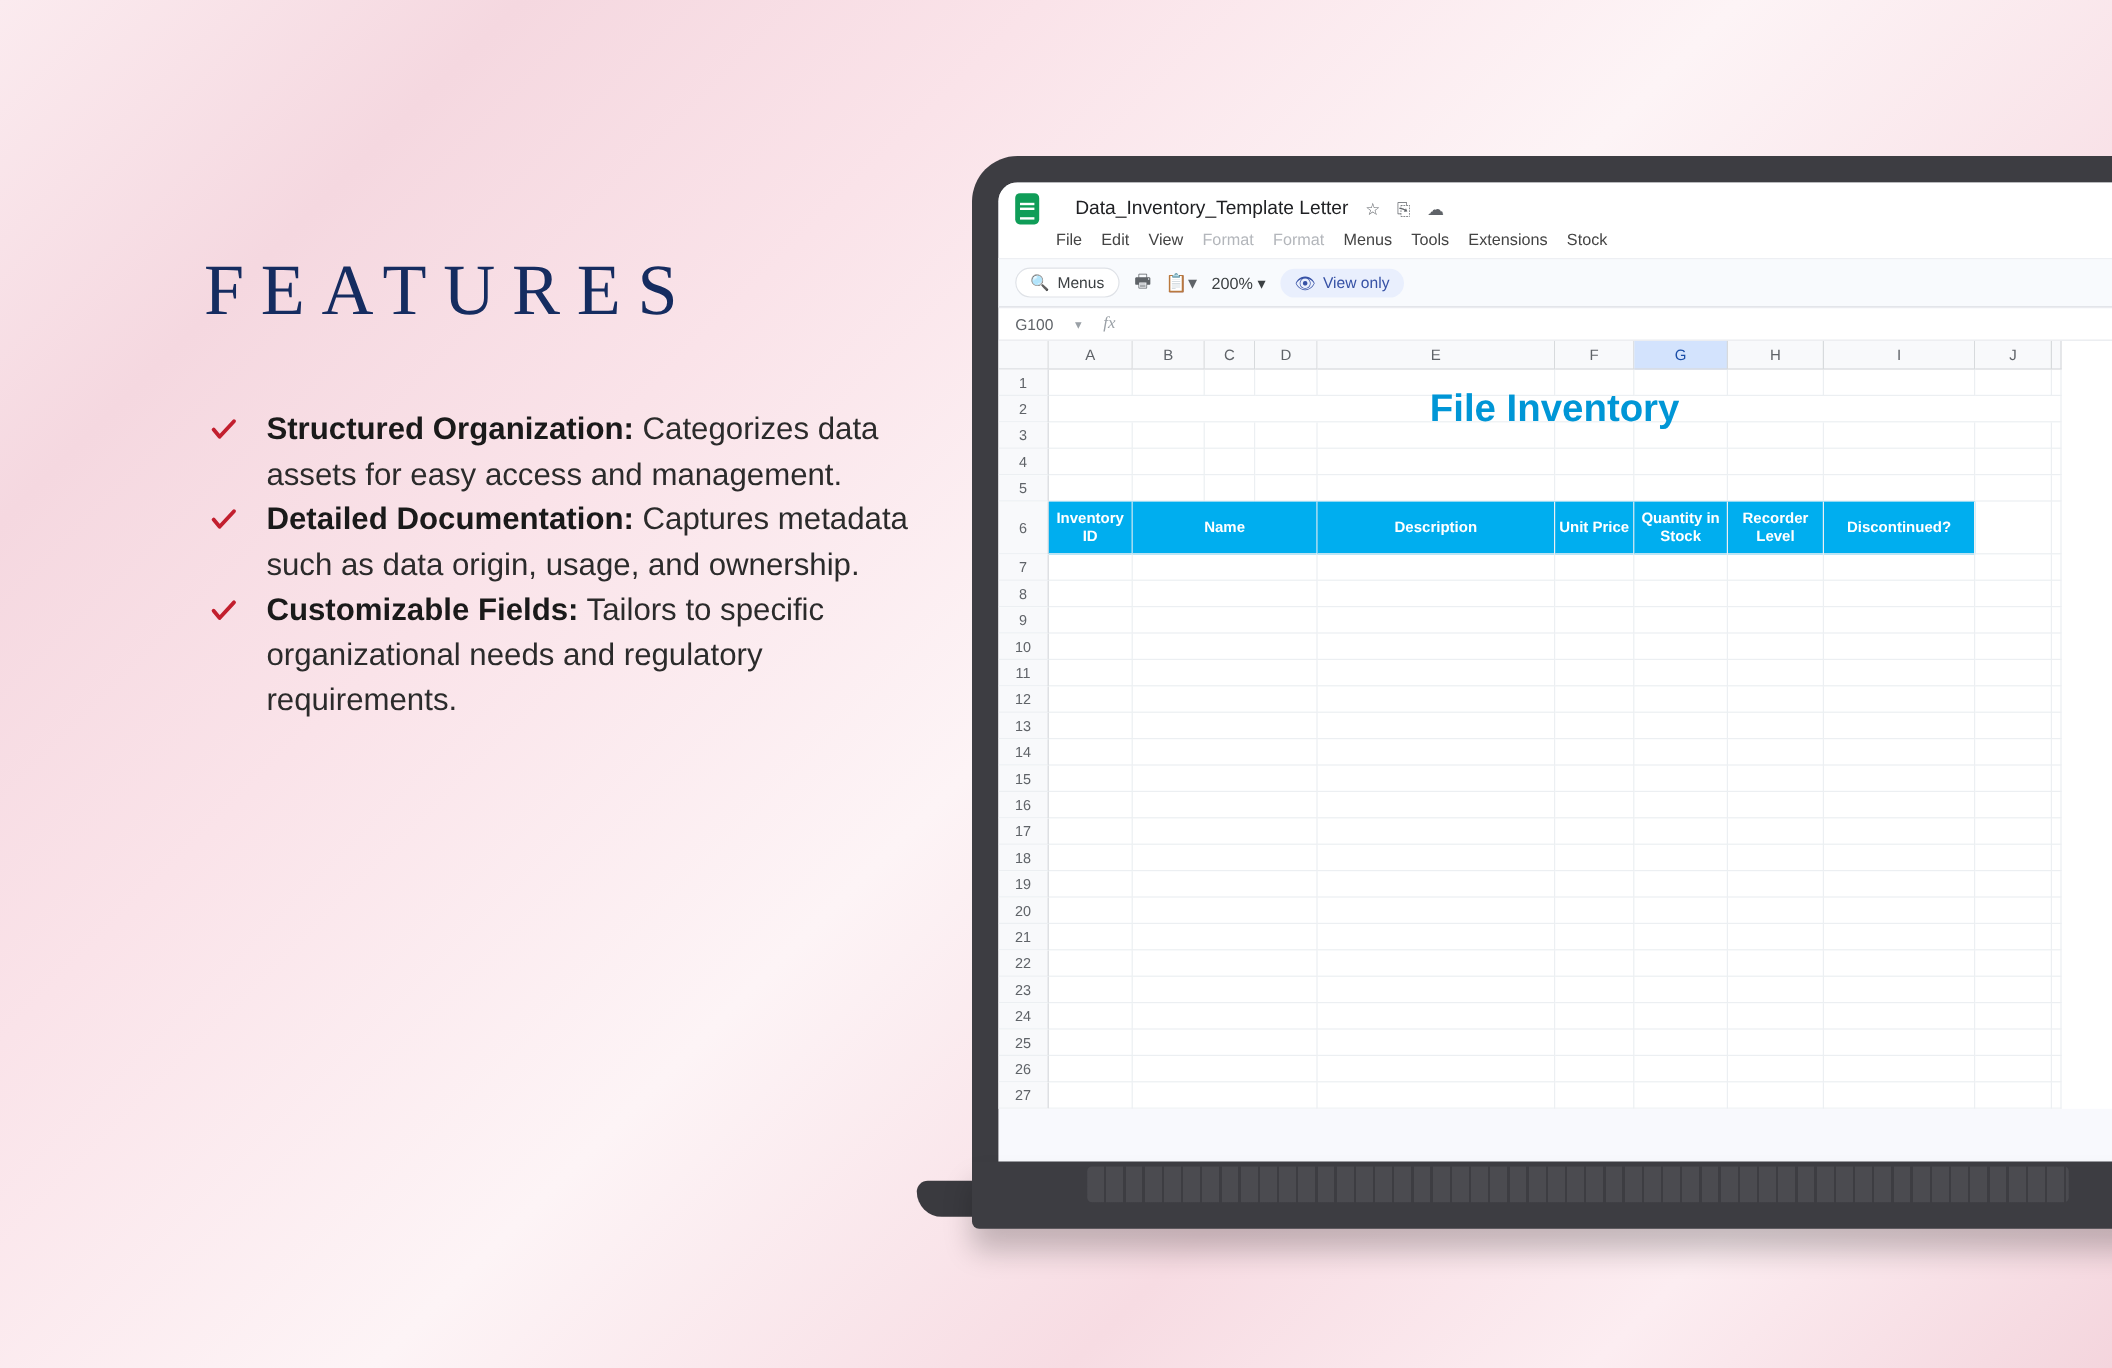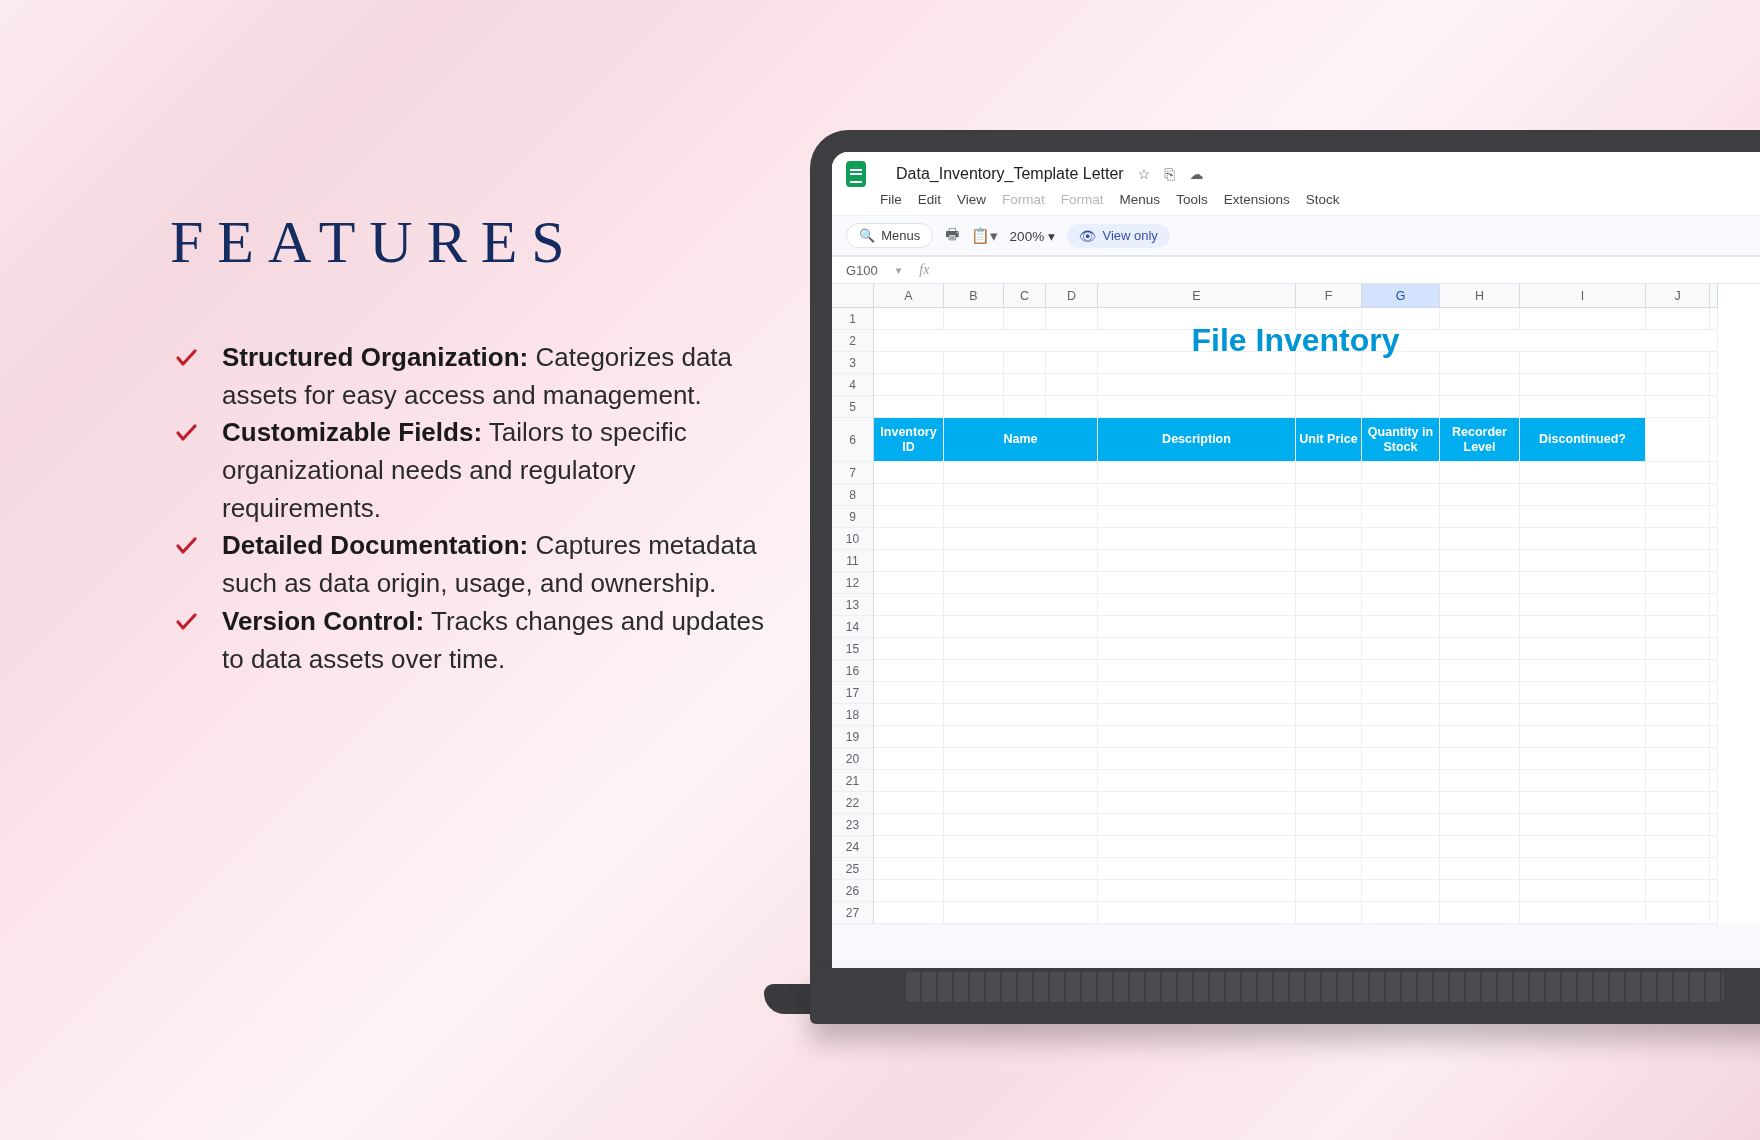--- a/index.html
+++ b/index.html
@@ -64,33 +64,27 @@
       <div class="feature">
         <span class="check"><svg viewBox="0 0 24 24">
             <path d="M4 12 L9 18 L21 5" fill="none" stroke="#c21f2e" stroke-width="3.2" stroke-linecap="round" stroke-linejoin="round"></path>
           </svg></span>
         <p class="feature-text"><b>Structured Organization:</b><span> Categorizes data assets for easy access and management.</span></p>
       </div>
       <div class="feature">
         <span class="check"><svg viewBox="0 0 24 24">
             <path d="M4 12 L9 18 L21 5" fill="none" stroke="#c21f2e" stroke-width="3.2" stroke-linecap="round" stroke-linejoin="round"></path>
           </svg></span>
-        <p class="feature-text"><b>Customizable Fields:</b><span> Tailors to specific organizational needs and regulatory requirements.</span></p>
+        <p class="feature-text"><b>Detailed Documentation:</b><span> Captures metadata such as data origin, usage, and ownership.</span></p>
       </div>
       <div class="feature">
         <span class="check"><svg viewBox="0 0 24 24">
             <path d="M4 12 L9 18 L21 5" fill="none" stroke="#c21f2e" stroke-width="3.2" stroke-linecap="round" stroke-linejoin="round"></path>
           </svg></span>
-        <p class="feature-text"><b>Detailed Documentation:</b><span> Captures metadata such as data origin, usage, and ownership.</span></p>
-      </div>
-      <div class="feature">
-        <span class="check"><svg viewBox="0 0 24 24">
-            <path d="M4 12 L9 18 L21 5" fill="none" stroke="#c21f2e" stroke-width="3.2" stroke-linecap="round" stroke-linejoin="round"></path>
-          </svg></span>
-        <p class="feature-text"><b>Version Control:</b><span> Tracks changes and updates to data assets over time.</span></p>
+        <p class="feature-text"><b>Customizable Fields:</b><span> Tailors to specific organizational needs and regulatory requirements.</span></p>
       </div>
     </div>
 </div>
 
 <div class="laptop">
   <div class="bezel">
     <div class="screen">
 
       <div class="gs-head">
         <div class="title-row">

